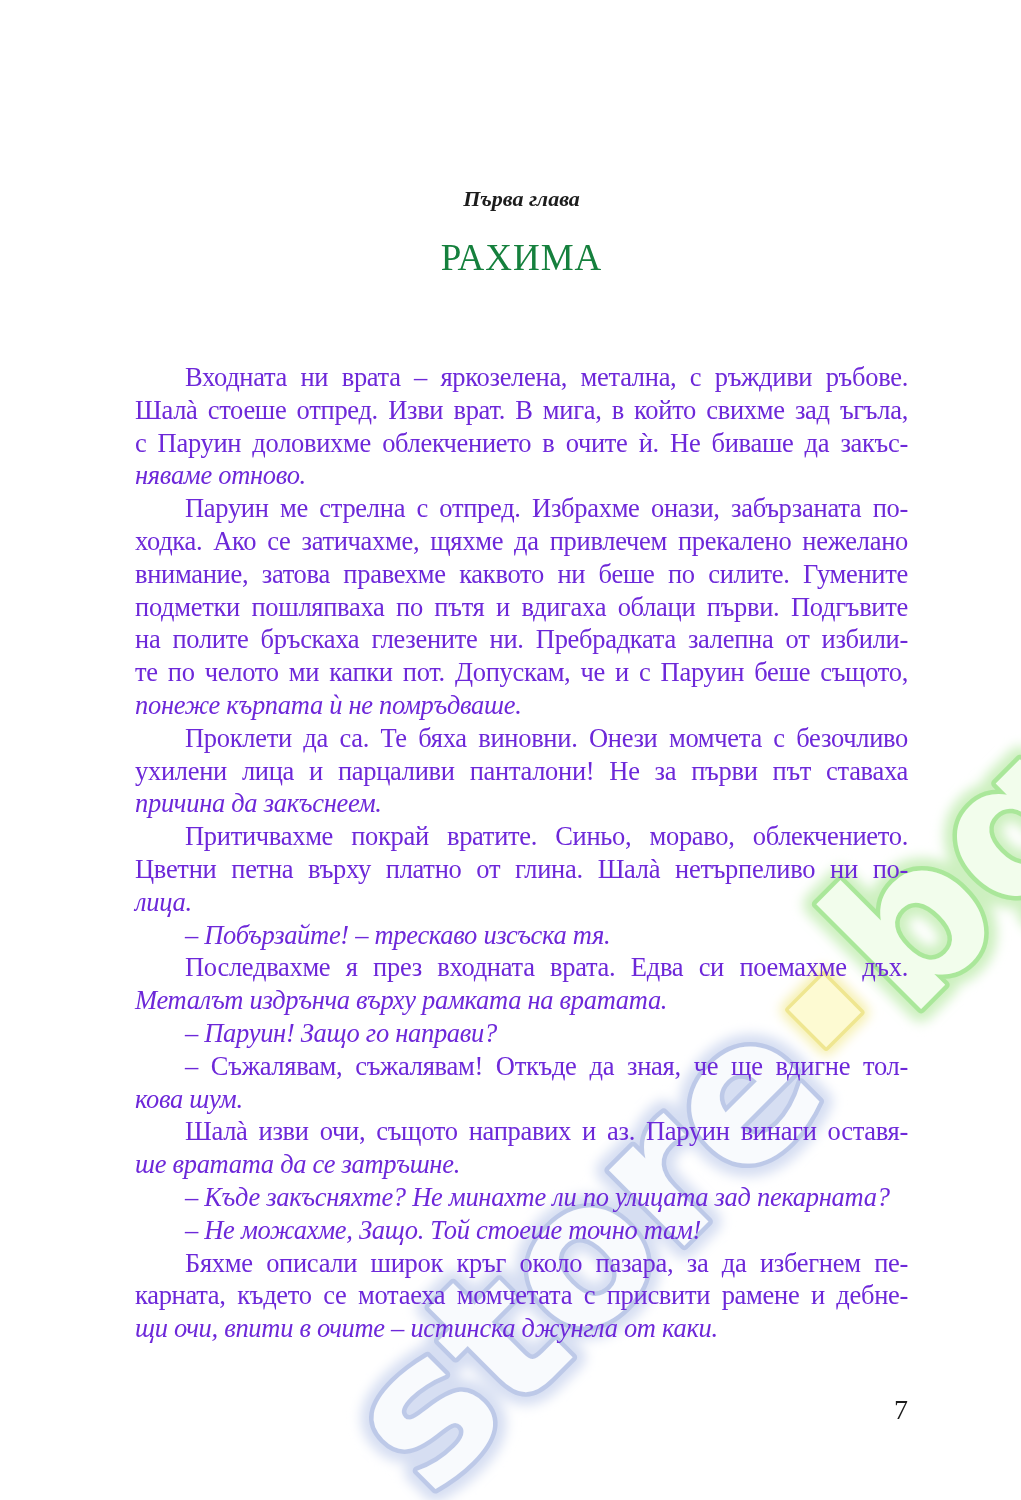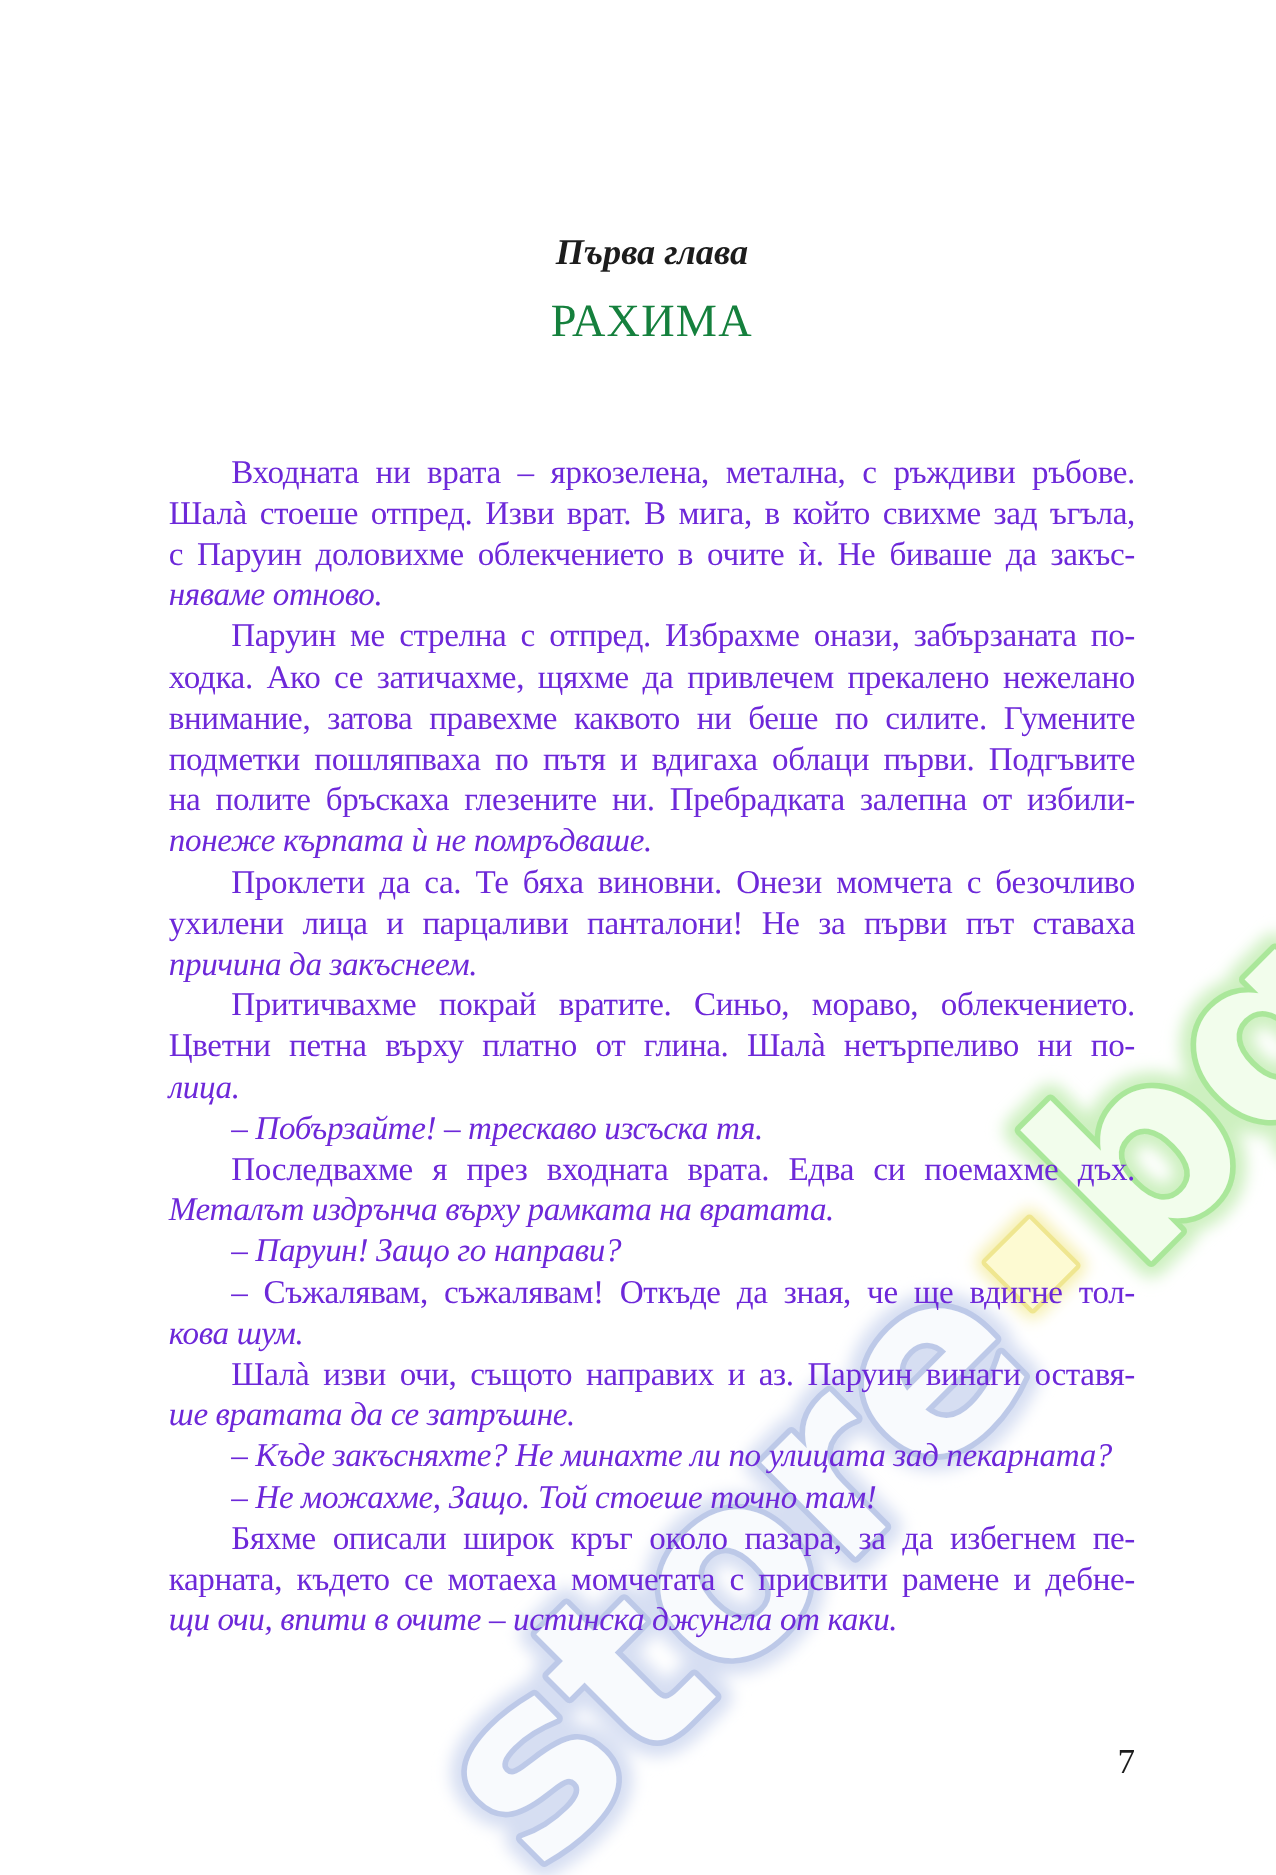--- a/index.html
+++ b/index.html
@@ -19,21 +19,21 @@
     position: absolute; left: 0; top: 0;
     width: 1021px; height: 1500px;
     z-index: 1;
     pointer-events: none;
   }
   .content-layer { position: absolute; inset: 0; z-index: 2; }
   .chapter-label {
     position: absolute;
     left: 135px; width: 773px; top: 188px;
     text-align: center;
-    font-size: 29px; line-height: 1;
+    font-size: 22px; line-height: 1;
     font-weight: bold; font-style: italic;
     color: #1c1c1c;
   }
   .chapter-title {
     position: absolute;
     left: 135px; width: 773px; top: 239px;
     margin: 0;
     text-align: center;
     font-size: 37px; line-height: 1;
     font-weight: normal;
@@ -88,20 +88,21 @@
           <div class="line">Шалà стоеше отпред. Изви врат. В мига, в който свихме зад ъгъла,</div>
           <div class="line">с Паруин доловихме облекчението в очите ѝ. Не биваше да закъс-</div>
           <div class="line last">няваме отново.</div>
         </div>
         <div class="paragraph">
           <div class="line first">Паруин ме стрелна с отпред. Избрахме онази, забързаната по-</div>
           <div class="line">ходка. Ако се затичахме, щяхме да привлечем прекалено нежелано</div>
           <div class="line">внимание, затова правехме каквото ни беше по силите. Гумените</div>
           <div class="line">подметки пошляпваха по пътя и вдигаха облаци първи. Подгъвите</div>
           <div class="line">на полите бръскаха глезените ни. Пребрадката залепна от избили-</div>
+          <div class="line">те по челото ми капки пот. Допускам, че и с Паруин беше същото,</div>
           <div class="line last">понеже кърпата ѝ не помръдваше.</div>
         </div>
         <div class="paragraph">
           <div class="line first">Проклети да са. Те бяха виновни. Онези момчета с безочливо</div>
           <div class="line">ухилени лица и парцаливи панталони! Не за първи път ставаха</div>
           <div class="line last">причина да закъснеем.</div>
         </div>
         <div class="paragraph">
           <div class="line first">Притичвахме покрай вратите. Синьо, мораво, облекчението.</div>
           <div class="line">Цветни петна върху платно от глина. Шалà нетърпеливо ни по-</div>

